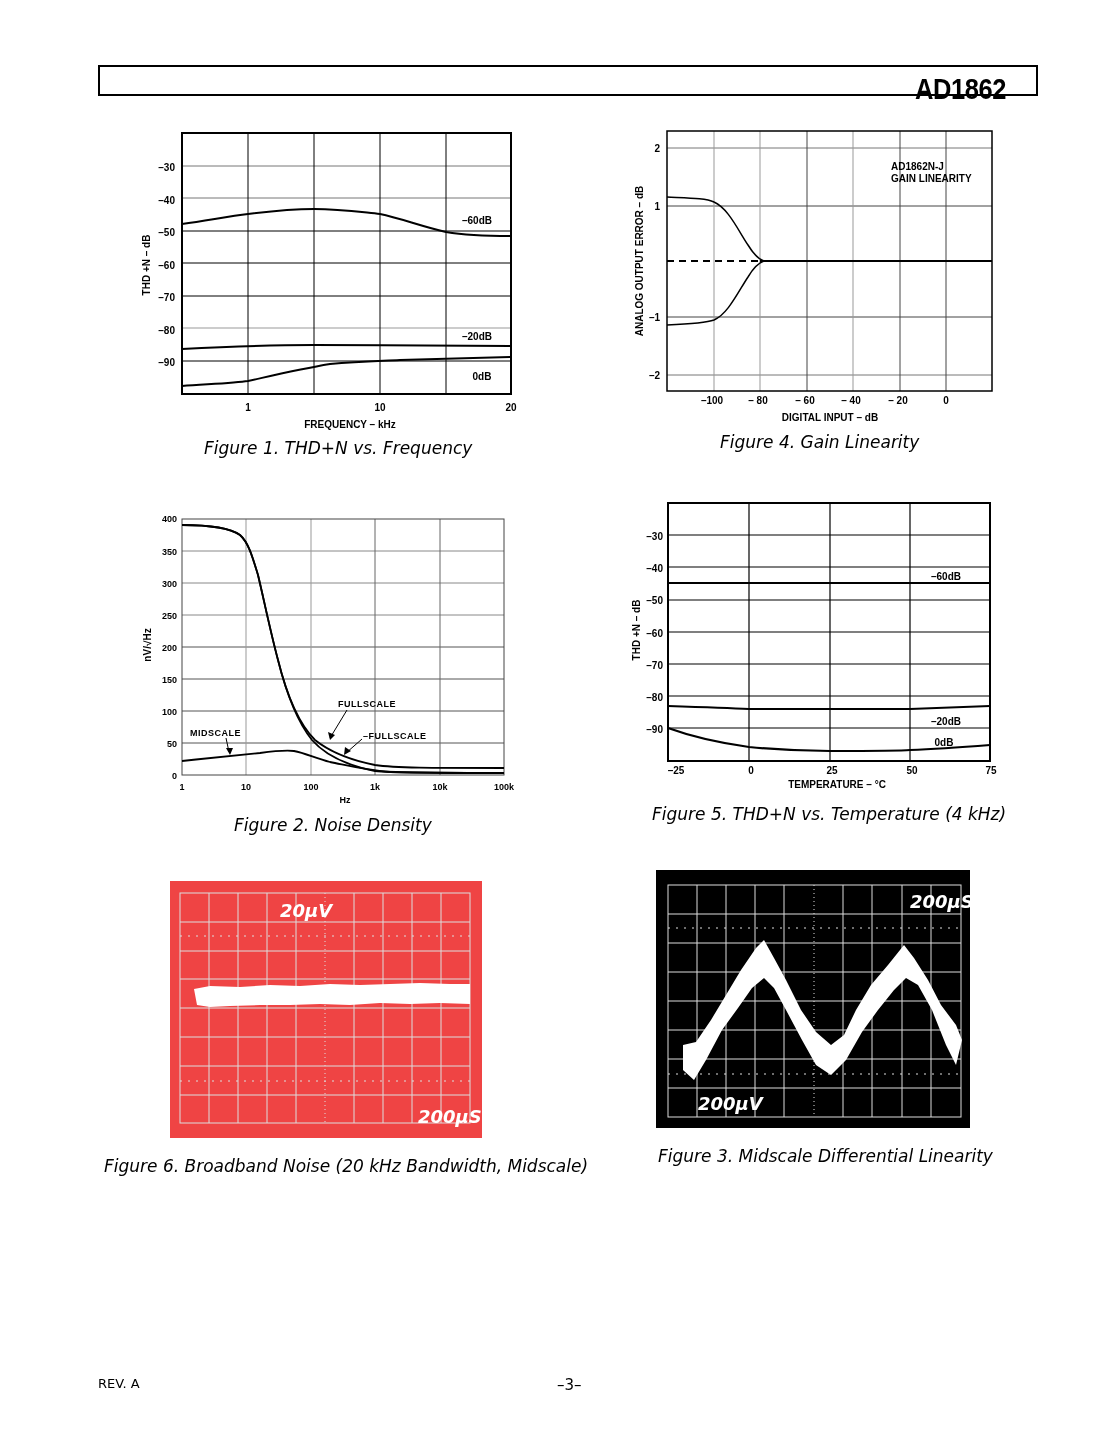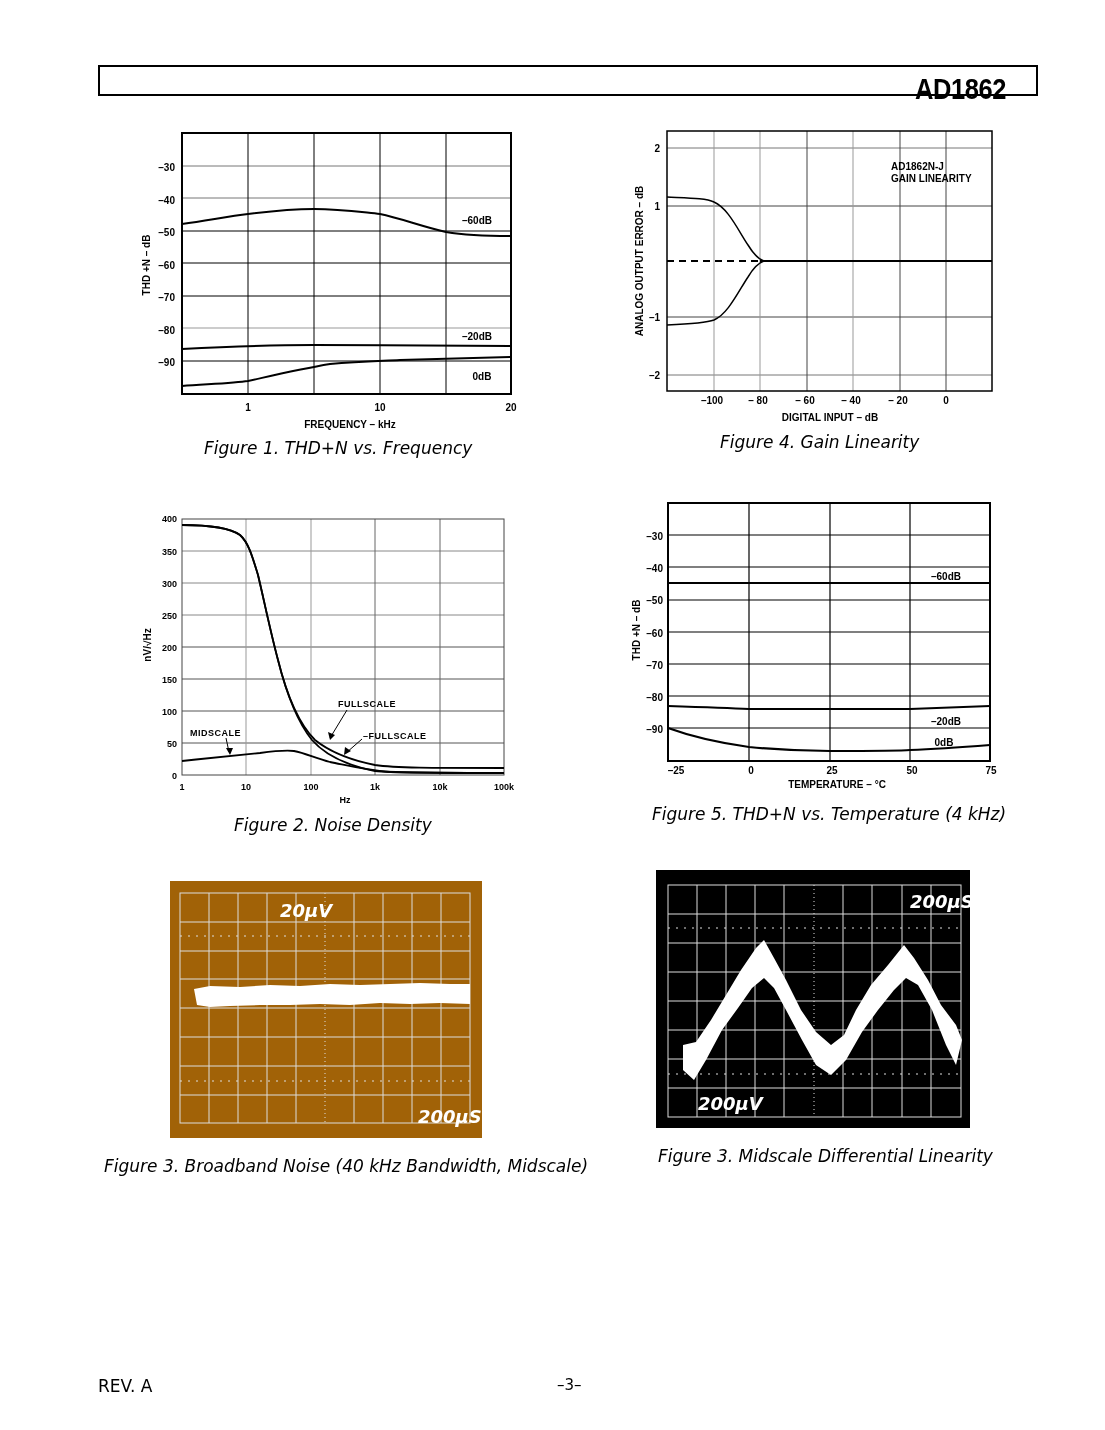--- a/index.html
+++ b/index.html
@@ -5,21 +5,21 @@
   html, body { margin:0; padding:0; background:#fff; }
   body { width:1105px; height:1430px; position:relative; overflow:hidden; font-family:"Liberation Sans", sans-serif; color:#000; }
   .header-box { position:absolute; left:98px; top:65px; width:940px; height:31px; border:2px solid #000; box-sizing:border-box; }
   .header-title { position:absolute; right:30px; top:5px; font-family:"Liberation Sans", sans-serif; font-weight:bold; font-size:30px; letter-spacing:-0.5px; transform:scaleX(0.85); transform-origin:right center; }
   .fig { position:absolute; }
   .fig svg { position:absolute; left:0; top:0; overflow:visible; }
   .caption { position:absolute; font-family:"DejaVu Sans", sans-serif; font-style:italic; font-size:17px; white-space:nowrap; }
   .tick { font-family:"Liberation Sans", sans-serif; font-weight:bold; font-size:10px; }
   .axlabel { font-family:"Liberation Sans", sans-serif; font-weight:bold; font-size:10px; }
   .series-label { font-family:"Liberation Sans", sans-serif; font-weight:bold; font-size:10px; }
-  .footer-left { position:absolute; left:98px; top:1376px; font-family:"DejaVu Sans", sans-serif; font-size:17px; }
+  .footer-left { position:absolute; left:98px; top:1376px; font-family:"DejaVu Sans", sans-serif; font-size:13px; }
   .footer-center { position:absolute; left:557px; top:1376px; font-family:"DejaVu Sans", sans-serif; font-size:15px; }
   .scope-text { font-family:"DejaVu Sans", sans-serif; font-weight:bold; font-style:italic; fill:#fff; }
 </style>
 </head>
 <body>
 
 <div class="header-box">
   <span class="header-title">AD1862</span>
 </div>
 
@@ -200,21 +200,21 @@
     </g>
     <text class="axlabel" x="837" y="788" text-anchor="middle">TEMPERATURE – °C</text>
     <text class="axlabel" x="640" y="630" text-anchor="middle" transform="rotate(-90 640 630)">THD +N – dB</text>
     <text class="series-label" x="946" y="580" text-anchor="middle">–60dB</text>
     <text class="series-label" x="946" y="725" text-anchor="middle">–20dB</text>
     <text class="series-label" x="944" y="746" text-anchor="middle">0dB</text>
   </svg>
 </div>
 <div class="caption" style="left:652px;top:804px;">Figure 5.  THD+N vs. Temperature (4 kHz)</div>
 
-<div class="fig" style="left:170px;top:881px;width:312px;height:257px;background:#a16207;">
+<div class="fig" style="left:170px;top:881px;width:312px;height:257px;background:#ef4444;">
   <svg width="312" height="257">
     <g stroke="#ddd" stroke-width="1">
       <rect x="10" y="12" width="290" height="230" fill="none"></rect>
       <line x1="39" y1="12" x2="39" y2="242"></line>
       <line x1="68" y1="12" x2="68" y2="242"></line>
       <line x1="97" y1="12" x2="97" y2="242"></line>
       <line x1="126" y1="12" x2="126" y2="242"></line>
       <line x1="155" y1="12" x2="155" y2="242" stroke-dasharray="1,3"></line>
       <line x1="184" y1="12" x2="184" y2="242"></line>
       <line x1="213" y1="12" x2="213" y2="242"></line>
@@ -228,21 +228,21 @@
       <line x1="10" y1="185" x2="300" y2="185"></line>
       <line x1="10" y1="214" x2="300" y2="214"></line>
       <line x1="10" y1="55" x2="300" y2="55" stroke-dasharray="2,6"></line>
       <line x1="10" y1="200" x2="300" y2="200" stroke-dasharray="2,6"></line>
     </g>
     <path d="M24,108 L40,105 L70,106 L100,104 L130,105 L160,103 L190,104 L220,103 L250,102 L280,103 L300,103 L300,123 L270,122 L240,123 L210,122 L180,124 L150,123 L120,124 L90,124 L60,125 L40,126 L27,124 Z" fill="#fff"></path>
     <text class="scope-text" x="110" y="36" font-size="18">20µV</text>
     <text class="scope-text" x="248" y="242" font-size="18">200µS</text>
   </svg>
 </div>
-<div class="caption" style="left:104px;top:1156px;">Figure 3.  Broadband Noise (40 kHz Bandwidth, Midscale)</div>
+<div class="caption" style="left:104px;top:1156px;">Figure 6.  Broadband Noise (20 kHz Bandwidth, Midscale)</div>
 
 <div class="fig" style="left:656px;top:870px;width:314px;height:258px;background:#000;">
   <svg width="314" height="258">
     <g stroke="#ddd" stroke-width="1">
       <rect x="12" y="15" width="293" height="232" fill="none"></rect>
       <line x1="41" y1="15" x2="41" y2="247"></line>
       <line x1="70" y1="15" x2="70" y2="247"></line>
       <line x1="99" y1="15" x2="99" y2="247"></line>
       <line x1="128" y1="15" x2="128" y2="247"></line>
       <line x1="158" y1="15" x2="158" y2="247" stroke-dasharray="1,3"></line>

